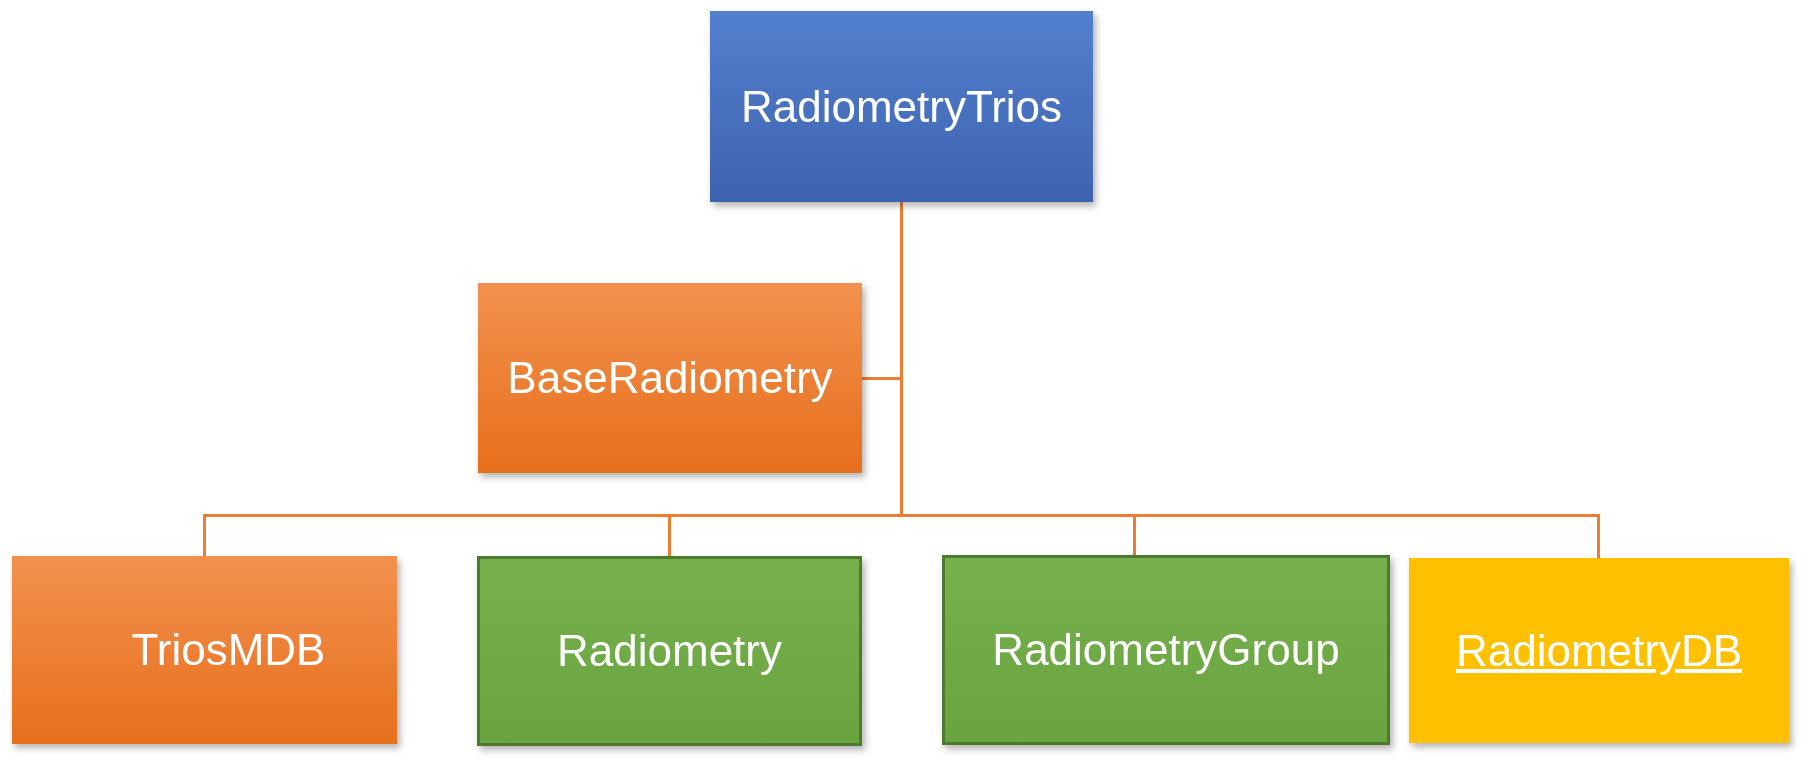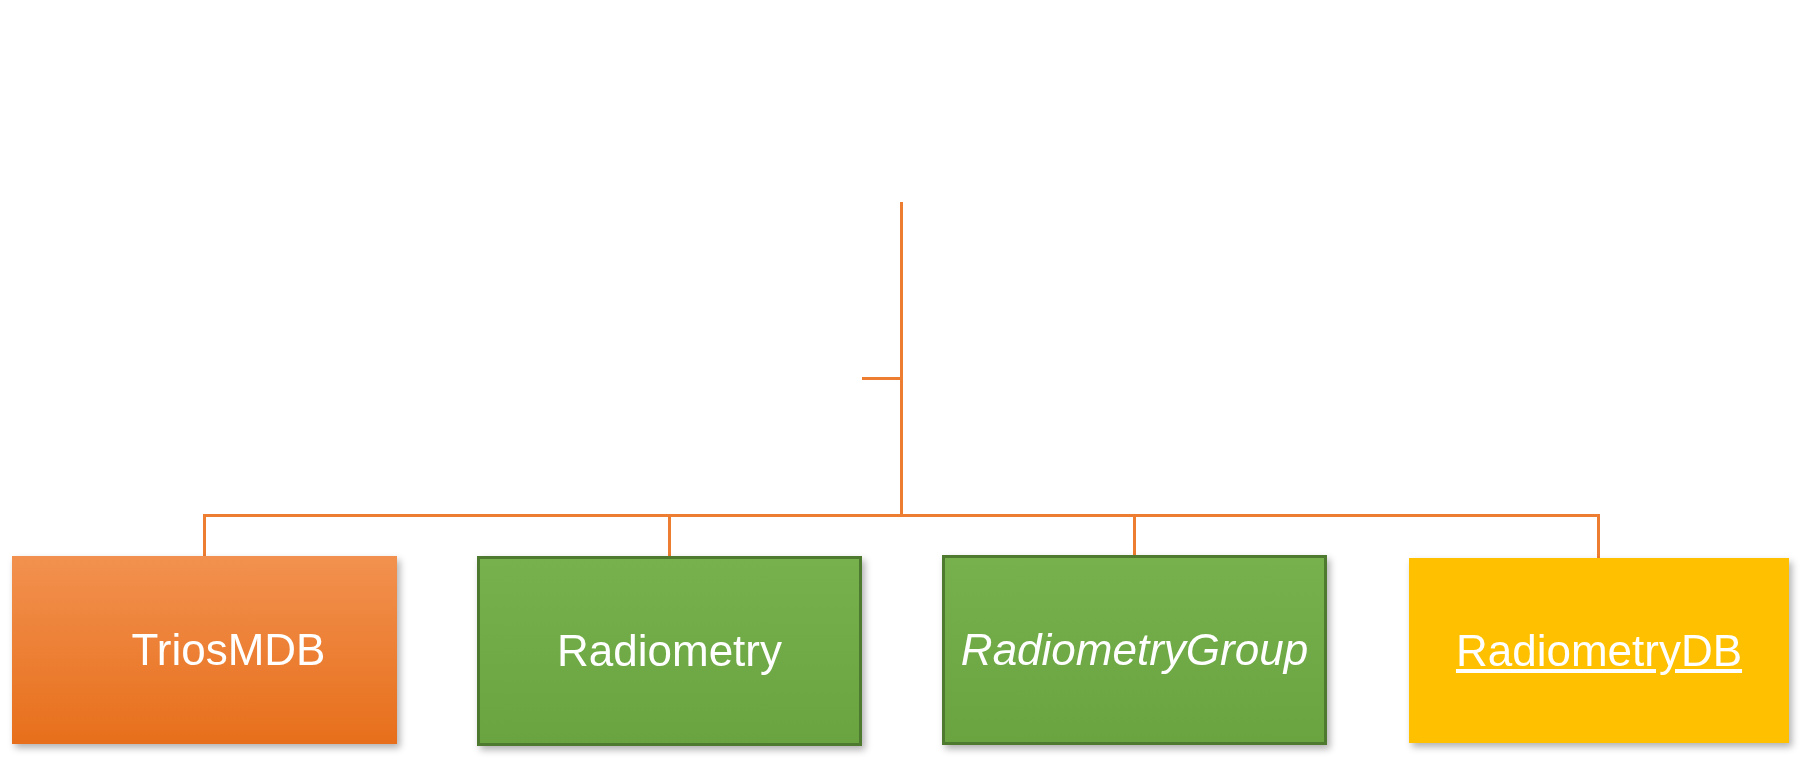--- a/index.html
+++ b/index.html
@@ -47,31 +47,37 @@
 <div class="canvas">
 
   <div class="conn v" style="left:900px; top:202px; height:314px;"></div>
   <div class="conn h" style="left:862px; top:377px; width:40px;"></div>
   <div class="conn h" style="left:203px; top:514px; width:1397px;"></div>
   <div class="conn v" style="left:203px; top:514px; height:44px;"></div>
   <div class="conn v" style="left:668px; top:514px; height:44px;"></div>
   <div class="conn v" style="left:1133px; top:514px; height:43px;"></div>
   <div class="conn v" style="left:1597px; top:514px; height:46px;"></div>
 
+  <div class="node blue" style="left:710px; top:11px; width:383px; height:191px;">
+    <span class="node-label">RadiometryTrios</span>
+  </div>
 
+  <div class="node orange" style="left:478px; top:283px; width:384px; height:190px;">
+    <span class="node-label">BaseRadiometry</span>
+  </div>
 
   <div class="node orange" style="left:12px; top:556px; width:385px; height:188px;padding-left:48px;">
     <span class="node-label">TriosMDB</span>
   </div>
 
   <div class="node green" style="left:477px; top:556px; width:385px; height:190px;">
     <span class="node-label">Radiometry</span>
   </div>
 
-  <div class="node green" style="left:942px; top:555px; width:385px; height:190px;font-style:italic;">
+  <div class="node green" style="left:942px; top:555px; width:448px; height:190px;">
     <span class="node-label">RadiometryGroup</span>
   </div>
 
   <div class="node yellow" style="left:1409px; top:558px; width:380px; height:185px;">
     <span class="node-label">RadiometryDB</span>
   </div>
 
 </div>
 
 </body></html>

